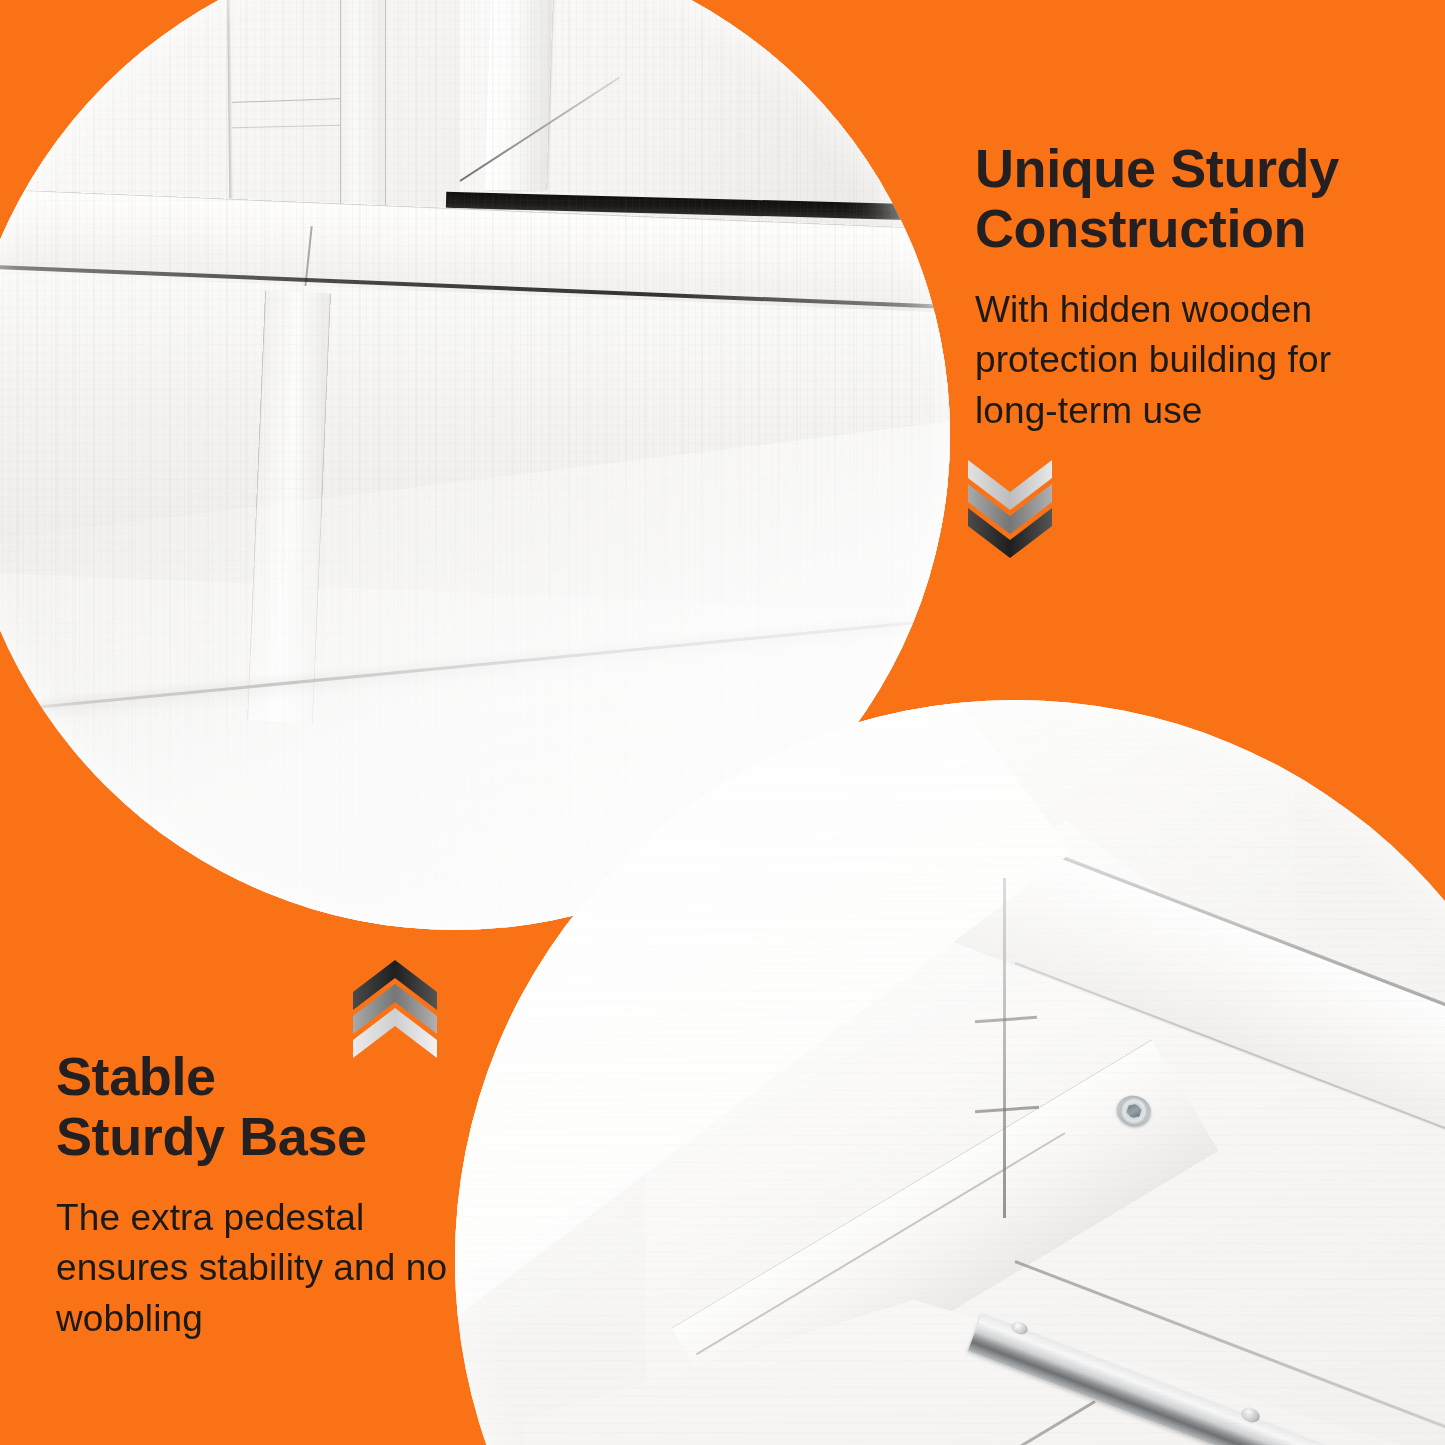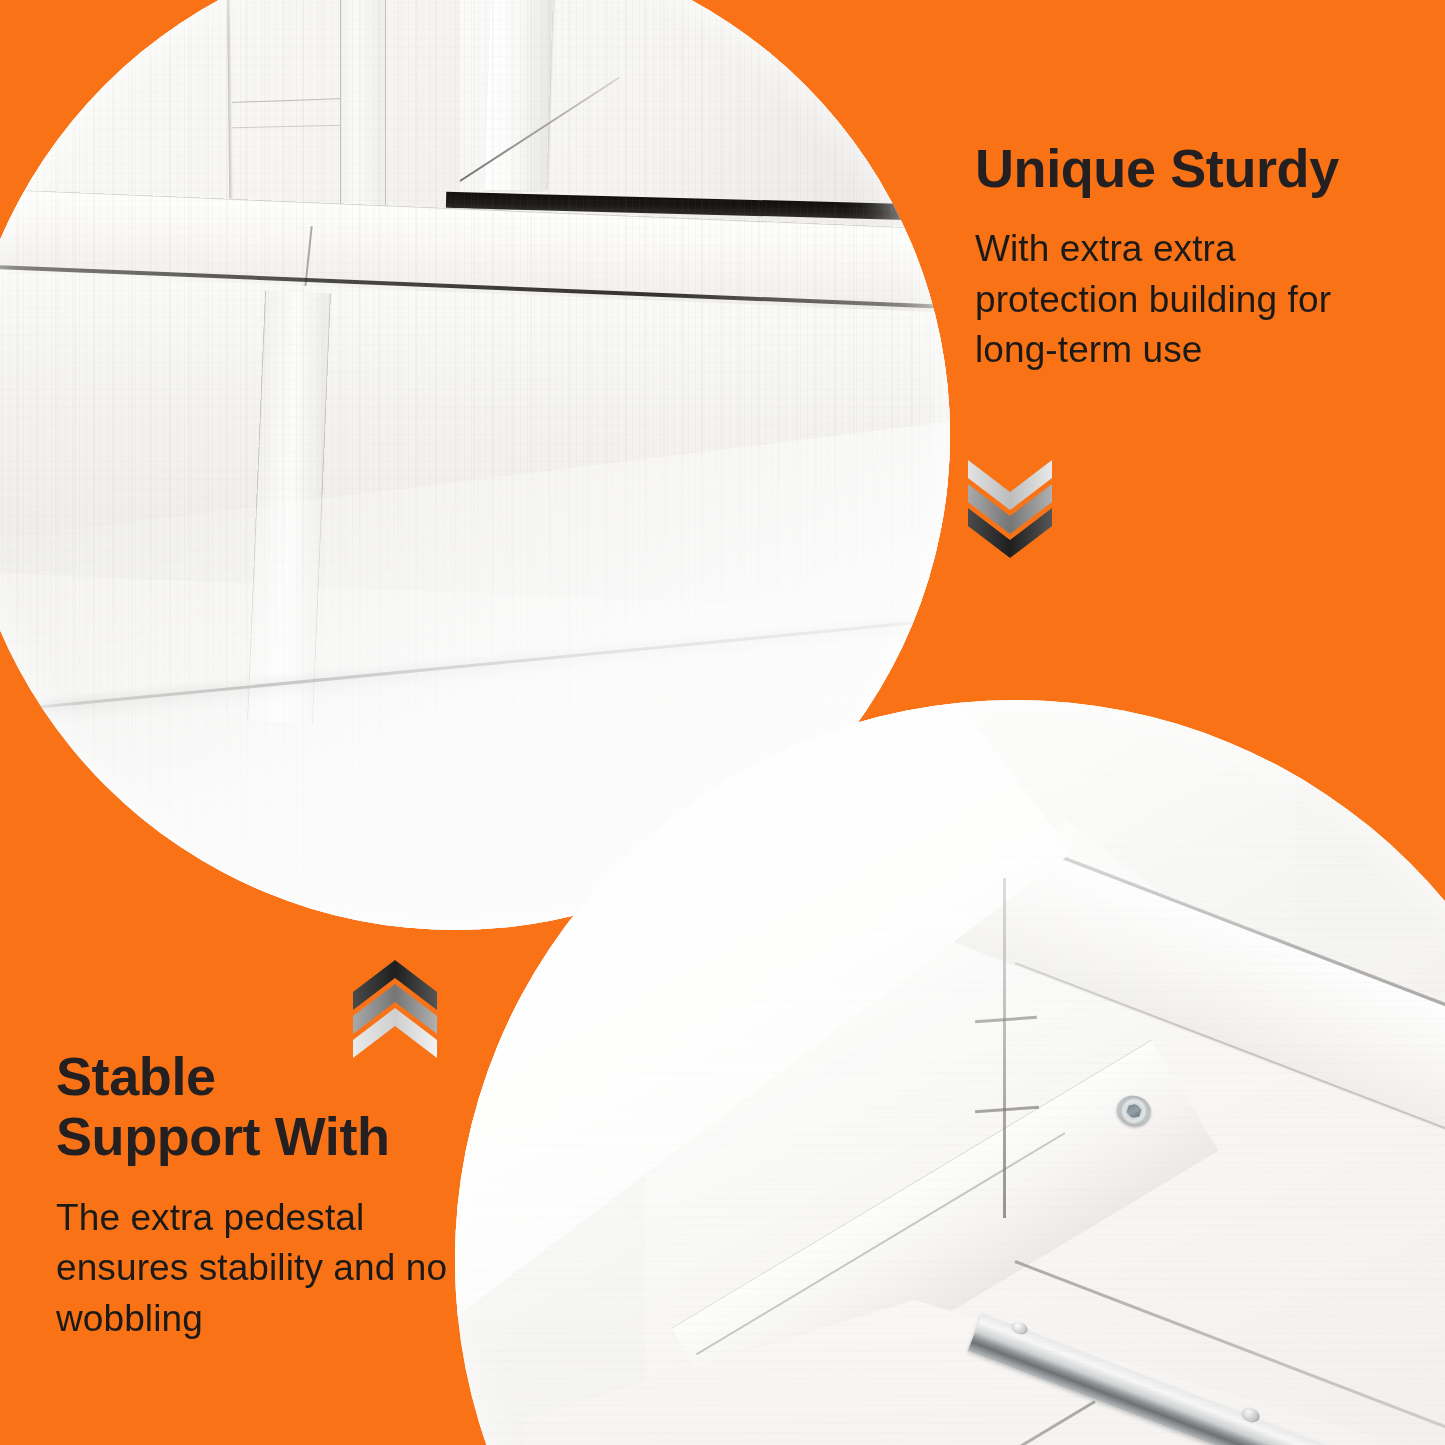--- a/index.html
+++ b/index.html
@@ -517,22 +517,23 @@
 
       <div class="grain-h"></div>
       <div class="pb-sheen"></div>
     </div>
     <div class="pb-rim"></div>
   </div>
 
   <div class="text-block tb-top-right">
     <h2 class="headline">
       <span>Unique Sturdy</span><br>
+      <span>Construction</span>
     </h2>
-    <p class="subtext">With extra extra protection building for long-term use</p>
+    <p class="subtext">With hidden wooden protection building for long-term use</p>
   </div>
 
   <div class="chev-group chev-down">
     <svg viewBox="0 0 96 100" xmlns="http://www.w3.org/2000/svg" aria-hidden="true">
       <defs>
         <linearGradient id="gdown1" x1="0" y1="0" x2="1" y2="0">
           <stop offset="0%" stop-color="#e2e2e2"></stop>
             <stop offset="50%" stop-color="#bdbdbd"></stop>
             <stop offset="100%" stop-color="#e8e8e8"></stop>
         </linearGradient>
@@ -549,21 +550,21 @@
       </defs>
       <path d="M6 2 L48 34 L90 2 L90 20 L48 52 L6 20 Z" fill="url(#gdown1)"></path>
       <path d="M6 26 L48 58 L90 26 L90 44 L48 76 L6 44 Z" fill="url(#gdown2)"></path>
       <path d="M6 50 L48 82 L90 50 L90 68 L48 100 L6 68 Z" fill="url(#gdown3)"></path>
     </svg>
   </div>
 
   <div class="text-block tb-bottom-left">
     <h2 class="headline">
       <span>Stable</span><br>
-      <span>Support With</span>
+      <span>Sturdy Base</span>
     </h2>
     <p class="subtext">The extra pedestal ensures stability and no wobbling</p>
   </div>
 
   <div class="chev-group chev-up">
     <svg viewBox="0 0 96 100" xmlns="http://www.w3.org/2000/svg" aria-hidden="true">
       <defs>
         <linearGradient id="gup1" x1="0" y1="0" x2="1" y2="0">
           <stop offset="0%" stop-color="#4a4a4a"></stop>
             <stop offset="50%" stop-color="#1f1f1f"></stop>

